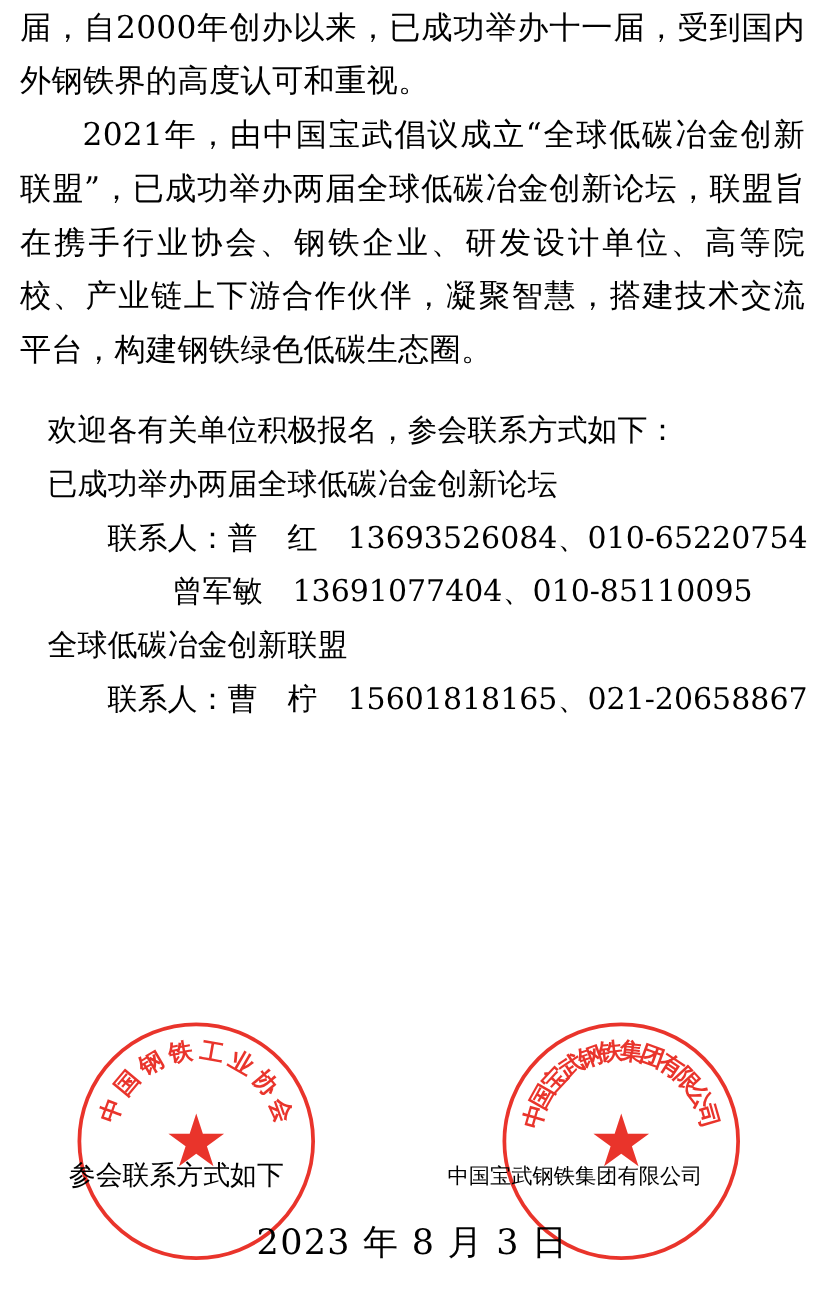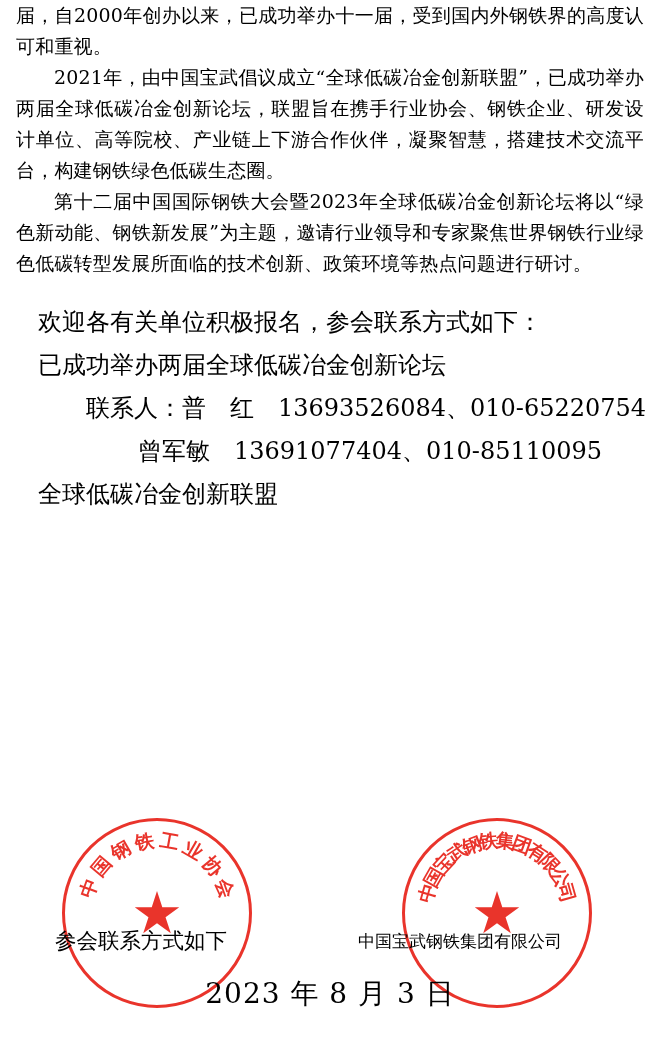--- a/index.html
+++ b/index.html
@@ -16,22 +16,22 @@
     overflow: hidden;
   }
   .page {
     position: relative;
     width: 660px;
     height: 1052px;
     box-sizing: border-box;
     padding: 0 16px;
   }
   .para {
-    font-size: 19px;
-    line-height: 31px;
+    font-size: 25px;
+    line-height: 43px;
     text-align: justify;
     text-justify: inter-ideograph;
     margin: 0;
     letter-spacing: 0.2px;
   }
   .indent {
     text-indent: 2em;
   }
   .contact-block {
     margin-top: 22px;
@@ -122,28 +122,28 @@
     letter-spacing: 1px;
   }
 </style>
 </head>
 <body>
 
 <div class="page">
 
   <p class="para">届，自2000年创办以来，已成功举办十一届，受到国内外钢铁界的高度认可和重视。</p>
   <p class="para indent">2021年，由中国宝武倡议成立“全球低碳冶金创新联盟”，已成功举办两届全球低碳冶金创新论坛，联盟旨在携手行业协会、钢铁企业、研发设计单位、高等院校、产业链上下游合作伙伴，凝聚智慧，搭建技术交流平台，构建钢铁绿色低碳生态圈。</p>
-  <p class="para indent">第十二届中国国际钢铁大会暨2023年全球低碳冶金创新论坛将以“绿色新动能、钢铁新发展”为主题，邀请行业领导和专家聚焦世界钢铁行业绿色低碳转型发展所面临的技术创新、政策环境等热点问题进行研讨。</p>
 
   <div class="contact-block">
     <p class="contact-line cl-indent1">欢迎各有关单位积极报名，参会联系方式如下：</p>
     <p class="contact-line cl-indent1">已成功举办两届全球低碳冶金创新论坛</p>
     <p class="contact-line cl-indent2">联系人：普　红　13693526084、010-65220754</p>
     <p class="contact-line cl-indent3">曾军敏　13691077404、010-85110095</p>
     <p class="contact-line cl-indent1">全球低碳冶金创新联盟</p>
+    <p class="contact-line cl-indent2">联系人：曹　柠　15601818165、021-20658867</p>
   </div>
 
   <div class="seals">
     <div class="seal seal-left">
       <div class="seal-text" id="seal-left-ring">
           <span style="transform: translate(-50%, -50%) translate(-67.6579px, -24.6255px) rotate(290deg);">中</span>
           <span style="transform: translate(-50%, -50%) translate(-55.1552px, -46.2807px) rotate(310deg);">国</span>
           <span style="transform: translate(-50%, -50%) translate(-36px, -62.3538px) rotate(330deg);">钢</span>
           <span style="transform: translate(-50%, -50%) translate(-12.5027px, -70.9062px) rotate(350deg);">铁</span>
           <span style="transform: translate(-50%, -50%) translate(12.5027px, -70.9062px) rotate(370deg);">工</span>

